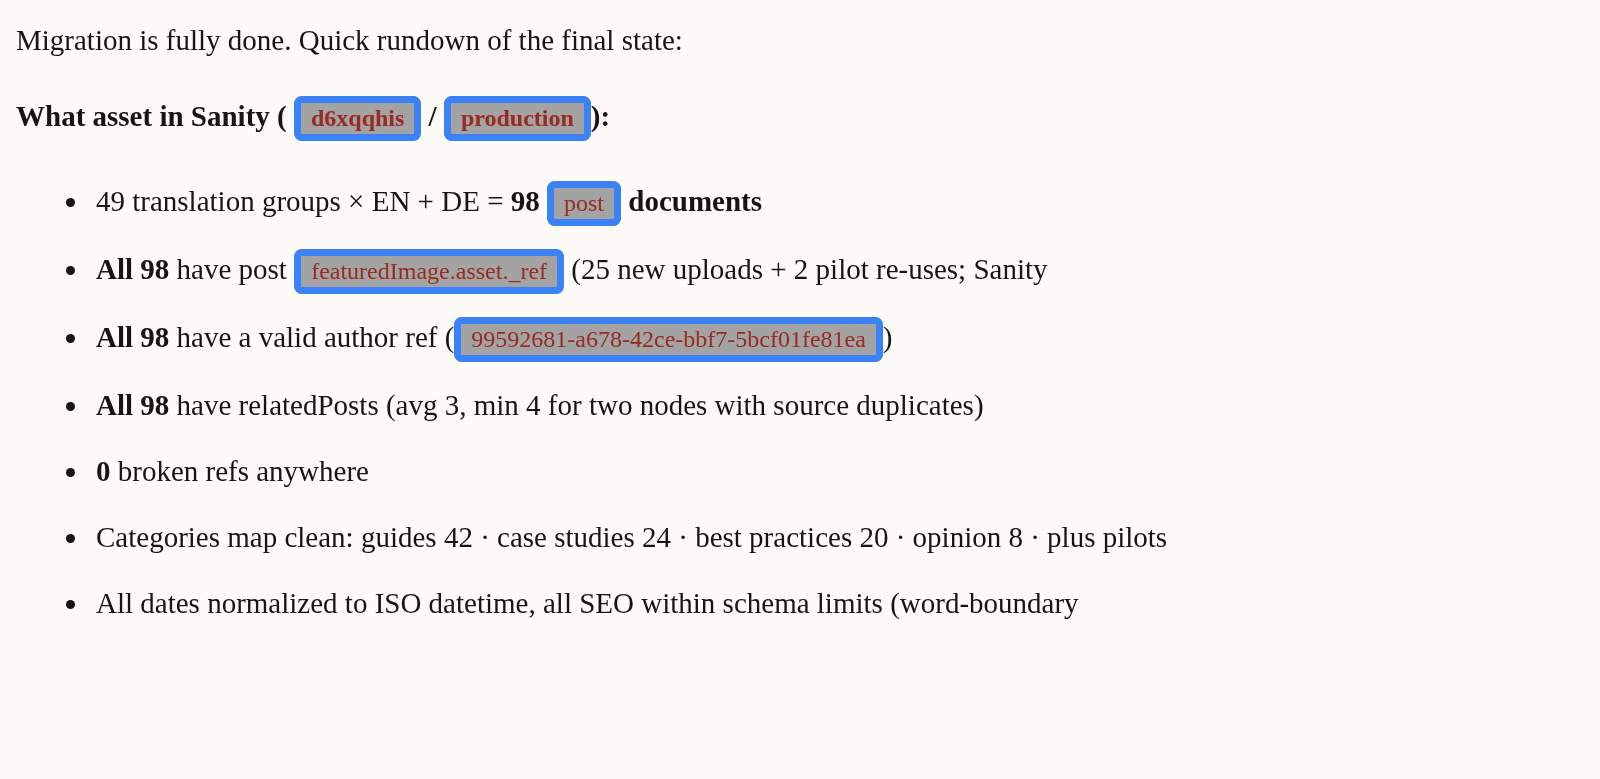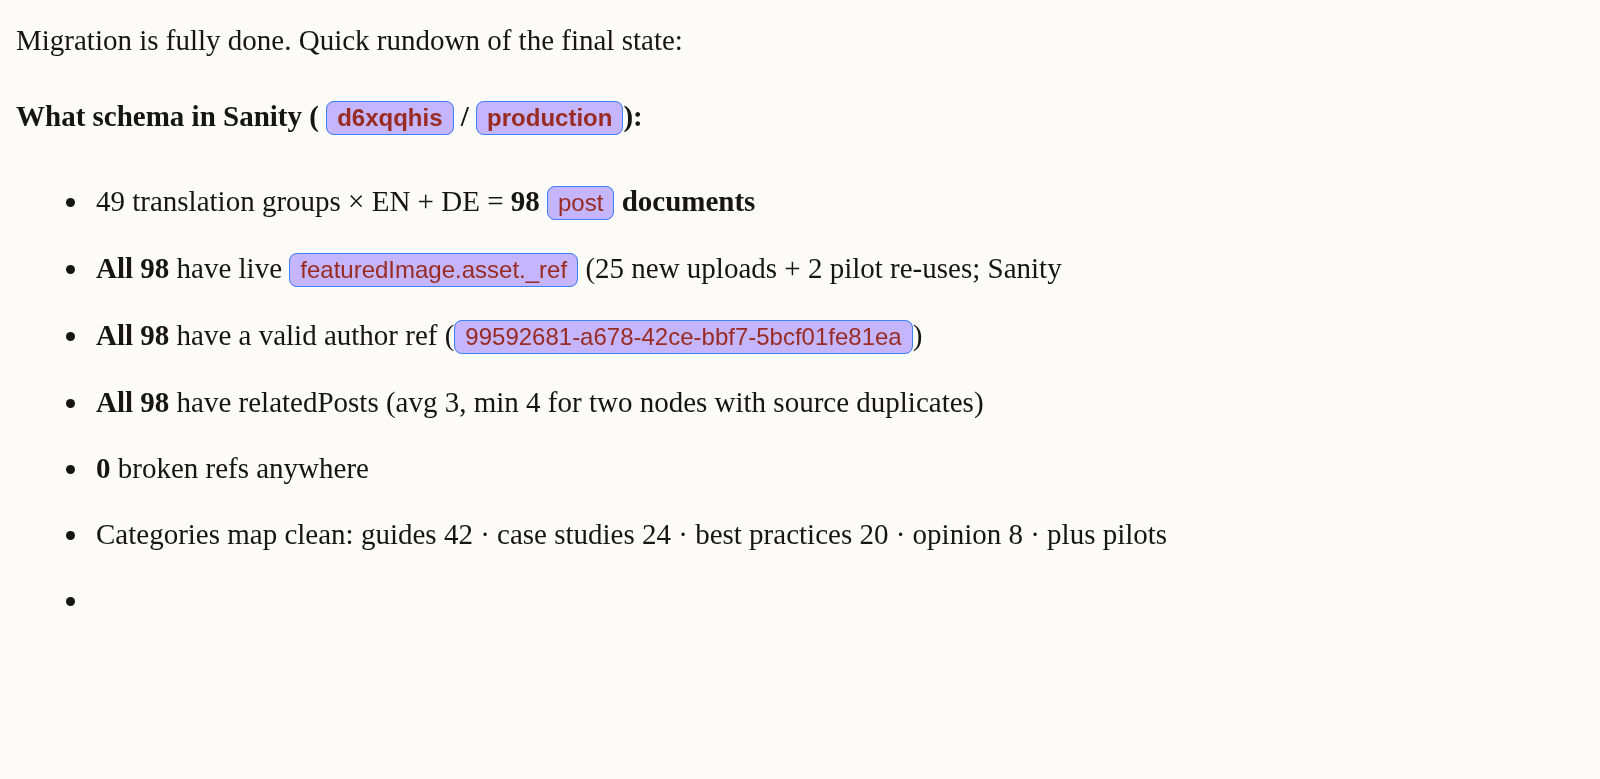--- a/index.html
+++ b/index.html
@@ -36,51 +36,51 @@
   }
   ul.summary li {
     font-size: 29px;
     line-height: 59px;
     margin-bottom: 7px;
     padding-left: 6px;
     margin-left: 8px;
   }
   .b { font-weight: 700; }
   code.chip {
-    font-family: Liberation Sans, sans-serif;
+    font-family: Liberation Serif, serif;
     font-size: 24px;
     color: #992b22;
-    background: #c4b5fd;
-    border: 1px solid #3b82f6;
+    background: #a3a3a3;
+    border: 7px solid #3b82f6;
     border-radius: 8px;
     padding: 2px 10px 3px 10px;
     white-space: nowrap;
     vertical-align: baseline;
   }
 </style>
 </head>
 <body>
 
 <div class="page">
 
   <p class="intro"><span>Migration is fully done. Quick rundown of the final state:</span></p>
 
-  <p class="heading"><span class="b">What schema in Sanity (</span> <code class="chip">d6xqqhis</code><span class="b"> / </span><code class="chip">production</code><span class="b">):</span></p>
+  <p class="heading"><span class="b">What asset in Sanity (</span> <code class="chip">d6xqqhis</code><span class="b"> / </span><code class="chip">production</code><span class="b">):</span></p>
 
   <ul class="summary">
 
     <li><span>49 translation groups × EN + DE = </span><span class="b">98</span><span> </span><code class="chip">post</code><span class="b"> documents</span></li>
 
-    <li><span class="b">All 98</span><span> have live </span><code class="chip">featuredImage.asset._ref</code><span> (25 new uploads + 2 pilot re-uses; Sanity</span><br></li>
+    <li><span class="b">All 98</span><span> have post </span><code class="chip">featuredImage.asset._ref</code><span> (25 new uploads + 2 pilot re-uses; Sanity</span><br></li>
 
     <li><span class="b">All 98</span><span> have a valid author ref (</span><code class="chip">99592681-a678-42ce-bbf7-5bcf01fe81ea</code><span>)</span></li>
 
     <li><span class="b">All 98</span><span> have relatedPosts (avg 3, min 4 for two nodes with source duplicates)</span></li>
 
     <li><span class="b">0</span><span> broken refs anywhere</span></li>
 
     <li><span>Categories map clean: guides 42 · case studies 24 · best practices 20 · opinion 8 · plus pilots</span></li>
 
-    <li><br></li>
+    <li><span>All dates normalized to ISO datetime, all SEO within schema limits (word-boundary</span><br></li>
 
   </ul>
 
 </div>
 
 </body></html>

